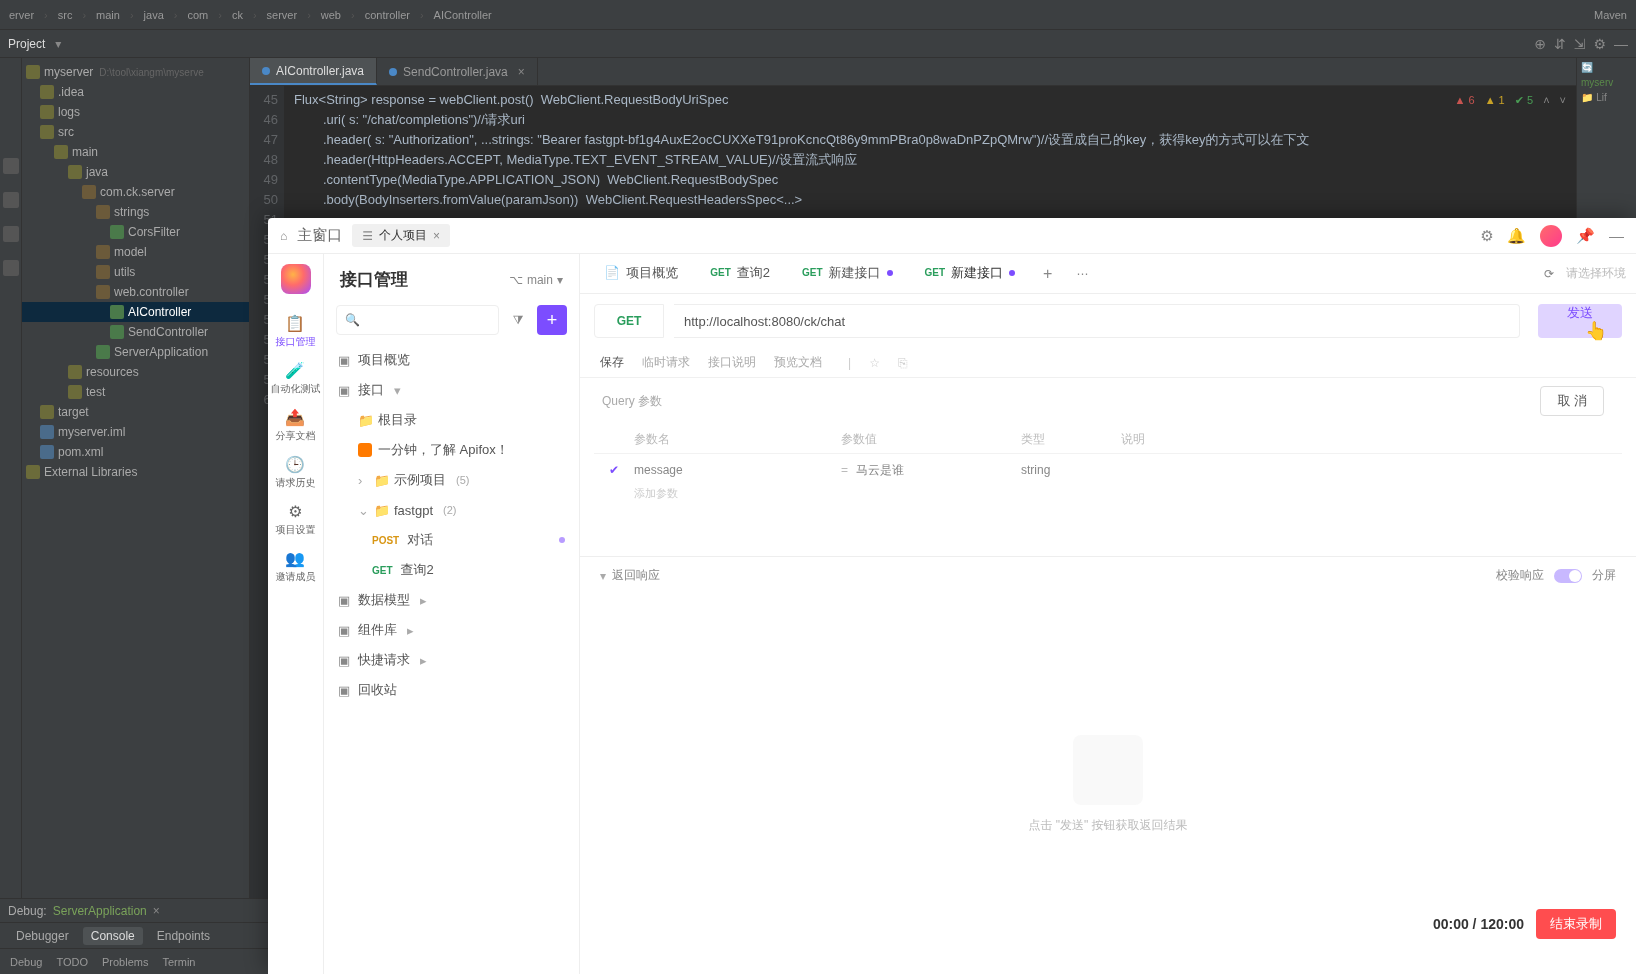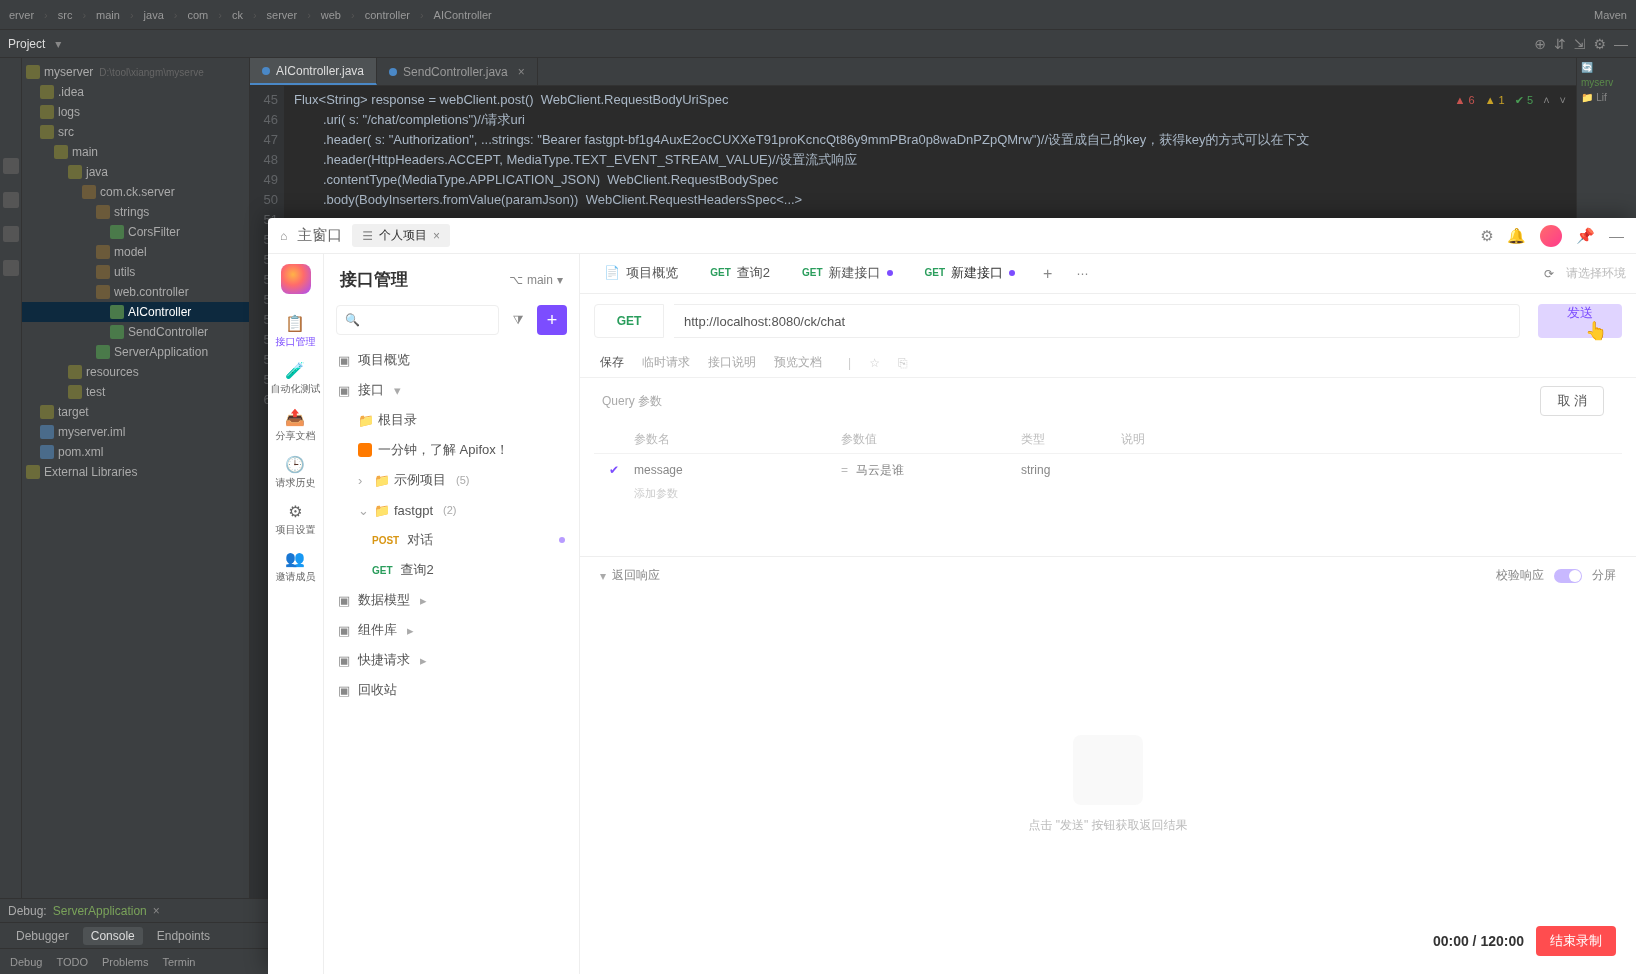--- a/index.html
+++ b/index.html
@@ -139,21 +139,21 @@
 .af-response{padding:10px 20px; border-top:1px solid #eee; display:flex; align-items:center; font-size:12px; color:#888; margin-top:40px;}
 .af-response .chev{color:#aaa;margin-right:6px;}
 .af-response .right{margin-left:auto;display:flex;align-items:center;gap:10px;}
 .toggle{width:28px;height:14px;border-radius:8px;background:#c8b8ff;position:relative;}
 .toggle::after{content:"";position:absolute;right:1px;top:1px;width:12px;height:12px;border-radius:50%;background:#fff;}
 
 .af-empty{flex:1;display:flex;flex-direction:column;align-items:center;justify-content:center;color:#bbb;font-size:12px;}
 .af-empty .ill{width:70px;height:70px;background:#f0f0f0;border-radius:8px;margin-bottom:12px;opacity:.4;}
 
 
-.rec-bar{position:absolute; right:20px; bottom:18px; display:flex; align-items:center; gap:12px; font-size:14px; color:#333;}
+.rec-bar{position:absolute; right:20px; bottom:35px; display:flex; align-items:center; gap:12px; font-size:14px; color:#333;}
 .rec-time{font-weight:600;}
 .rec-stop{background:#ff4d4f;color:#fff;padding:6px 14px;border-radius:4px;font-size:13px;}
 
 </style>
 </head>
 <body>
 
 <div class="ide">
 
   <div class="ide-breadcrumb">

